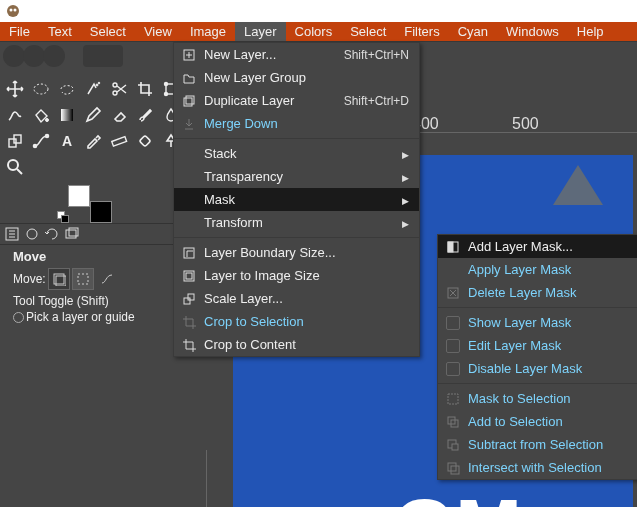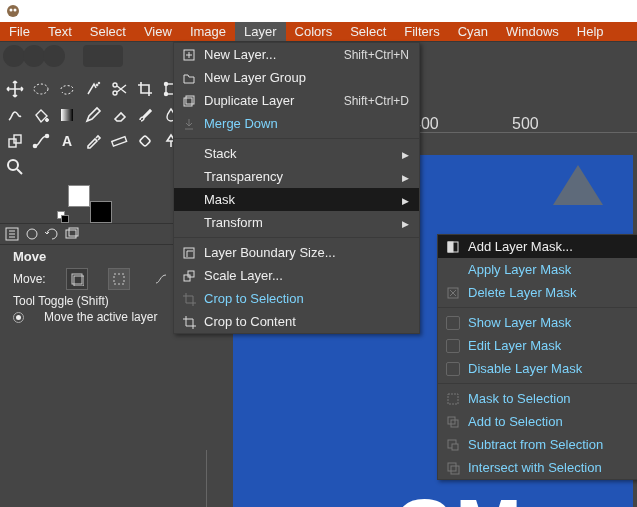--- a/index.html
+++ b/index.html
@@ -35,21 +35,21 @@
   .sw-mini.w { background:#fff; left:-11px; bottom:4px; border:1px solid #888;}
   .sw-mini.b { background:#000; left:-7px; bottom:0; border:1px solid #888;}
 
   .tabstrip { border-top:1px solid #333; border-bottom:1px solid #333; height:22px; display:flex; align-items:center; padding:0 4px; gap:4px;}
   .tabstrip .sp { flex:1; }
   .tabstrip svg { display:block;}
   .tabarrow { font-size:10px; color:#ccc; }
 
   .move-panel { padding: 4px 13px; }
   .move-panel .hd { font-weight: bold; margin-bottom: 4px; }
-  .move-panel .row { display:flex; align-items:center; gap:20px; margin-bottom:4px; font-size:12px;}
+  .move-panel .row { display:flex; align-items:center; gap:2px; margin-bottom:4px; font-size:12px;}
   .move-panel .btn { width:22px; height:22px; background:#555; border:1px solid #666; display:flex; align-items:center; justify-content:center;}
   .radio { width:11px; height:11px; border-radius:50%; border:1px solid #aaa; display:flex; align-items:center; justify-content:center;}
   .radio.on::after { content:""; width:5px; height:5px; border-radius:50%; background:#eee; }
 
   .canvas-area { position:absolute; left:185px; top:55px; right:0; bottom:0; background:#454545; }
   .ruler-h { position:absolute; left:22px; right:0; top:60px; height:18px; background:#454545; border-bottom:1px solid #666; }
   .ruler-h .tick { position:absolute; top:0; font-size:16px; color:#ddd; }
   .ruler-v { position:absolute; left:0; top:78px; bottom:0; width:22px; background:#454545; border-right:1px solid #666; }
   .canvas { position:absolute; left:48px; top:100px; width:400px; height:420px; background:#2254b5; overflow:hidden;}
   .canvas .shape { position:absolute; }
@@ -271,22 +271,22 @@
           </svg>
         </div>
       <div class="btn" style="background:transparent;border:none;">
           <svg width="14" height="14" viewBox="0 0 14 14" stroke="#ccc" fill="none">
             <path d="M2 11c4 0 4-8 10-8"></path>
           </svg>
         </div>
     </div>
     <div style="font-size:12px; margin:4px 0 2px;">Tool Toggle  (Shift)</div>
     <div class="row">
-      <div class="radio on"></div>
-        <span>Move the active layer</span>
+      <div class="radio"></div>
+        <span>Pick a layer or guide</span>
     </div>
   </div>
 </div>
 
 <div class="canvas-area">
   <div class="ruler-h">
     <span class="tick" style="left:105px">300</span>
     <span class="tick" style="left:205px">400</span>
     <span class="tick" style="left:305px">500</span>
   </div>
@@ -365,20 +365,29 @@
         <svg width="14" height="14" viewBox="0 0 14 14" stroke="#ddd" fill="none">
           <rect x="2" y="2" width="10" height="10"></rect>
           <path d="M5 11V5h6"></path>
         </svg>
       </span>
     <span class="lbl">Layer Boundary Size...</span>
   </div>
   <div class="menu-item">
     <span class="ico">
         <svg width="14" height="14" viewBox="0 0 14 14" stroke="#ddd" fill="none">
+          <rect x="2" y="2" width="10" height="10"></rect>
+          <rect x="4" y="4" width="6" height="6"></rect>
+        </svg>
+      </span>
+    <span class="lbl">Layer to Image Size</span>
+  </div>
+  <div class="menu-item">
+    <span class="ico">
+        <svg width="14" height="14" viewBox="0 0 14 14" stroke="#ddd" fill="none">
           <rect x="2" y="6" width="6" height="6"></rect>
           <rect x="6" y="2" width="6" height="6"></rect>
         </svg>
       </span>
     <span class="lbl">Scale Layer...</span>
   </div>
   <div class="menu-item dim">
     <span class="ico">
         <svg width="14" height="14" viewBox="0 0 14 14" stroke="#777" fill="none">
           <path d="M4 1v10h10M1 4h10v10"></path>

